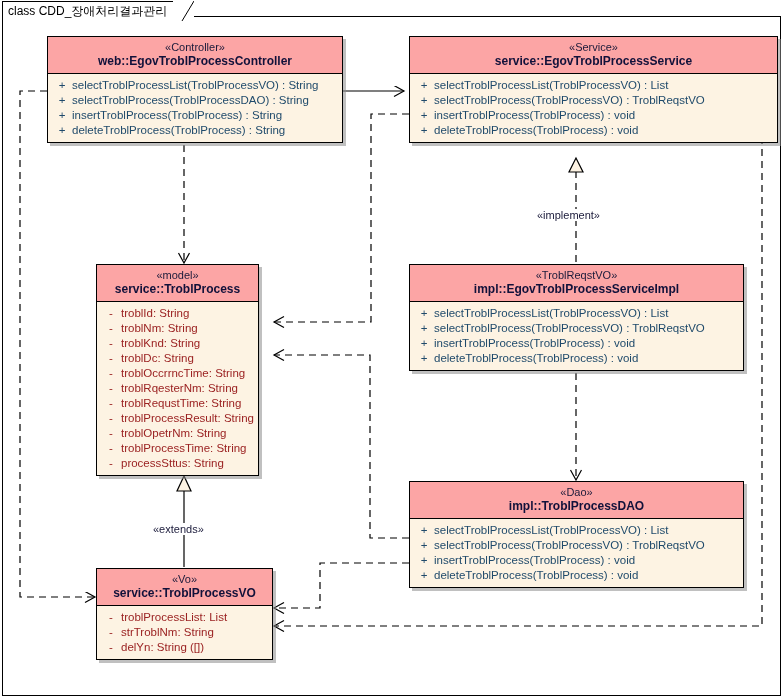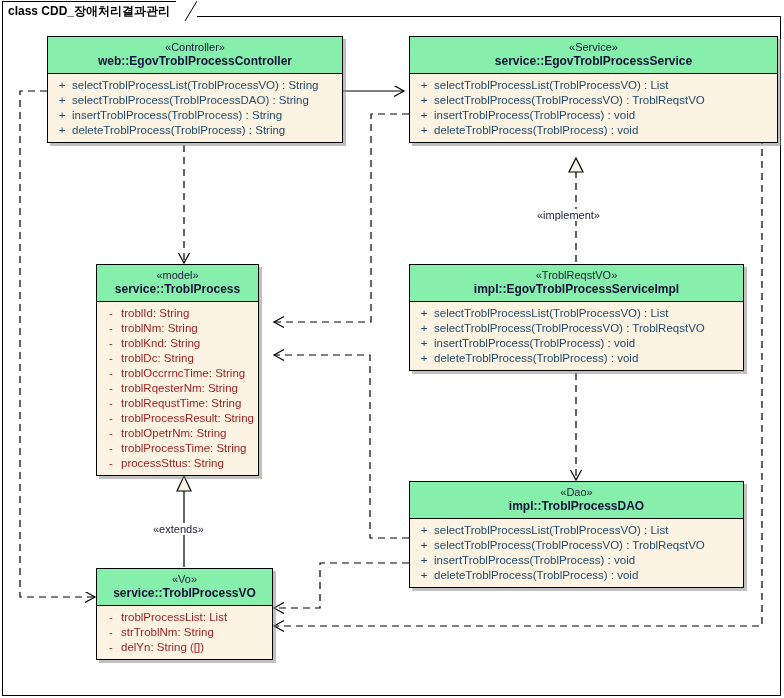--- a/index.html
+++ b/index.html
@@ -33,21 +33,21 @@
     position: absolute;
     left: 2px;
     top: 1px;
     height: 19px;
     background: #ffffff;
     border: 1px solid #000000;
     border-bottom: none;
     box-sizing: border-box;
     padding: 1px 26px 0 5px;
     font-size: 12px;
-    font-weight: bold;
+    font-weight: normal;
     color: #000000;
     line-height: 17px;
     white-space: nowrap;
     z-index: 5;
   }
   #frame-tab .tab-slant {
     position: absolute;
     right: -1px;
     top: -1px;
     width: 20px;
@@ -61,21 +61,21 @@
   
   .uml-class {
     position: absolute;
     box-sizing: border-box;
     border: 1px solid #000000;
     background: #fdf3e3;
     box-shadow: 3px 3px 0 0 rgba(140,140,140,0.55);
     z-index: 3;
   }
   .uml-head {
-    background: #86efac;
+    background: #fca5a5;
     border-bottom: 1px solid #000000;
     text-align: center;
     padding: 3px 4px 4px 4px;
     box-sizing: border-box;
   }
   .uml-stereotype {
     font-size: 11px;
     color: #1a1a3a;
     line-height: 14px;
     white-space: nowrap;

